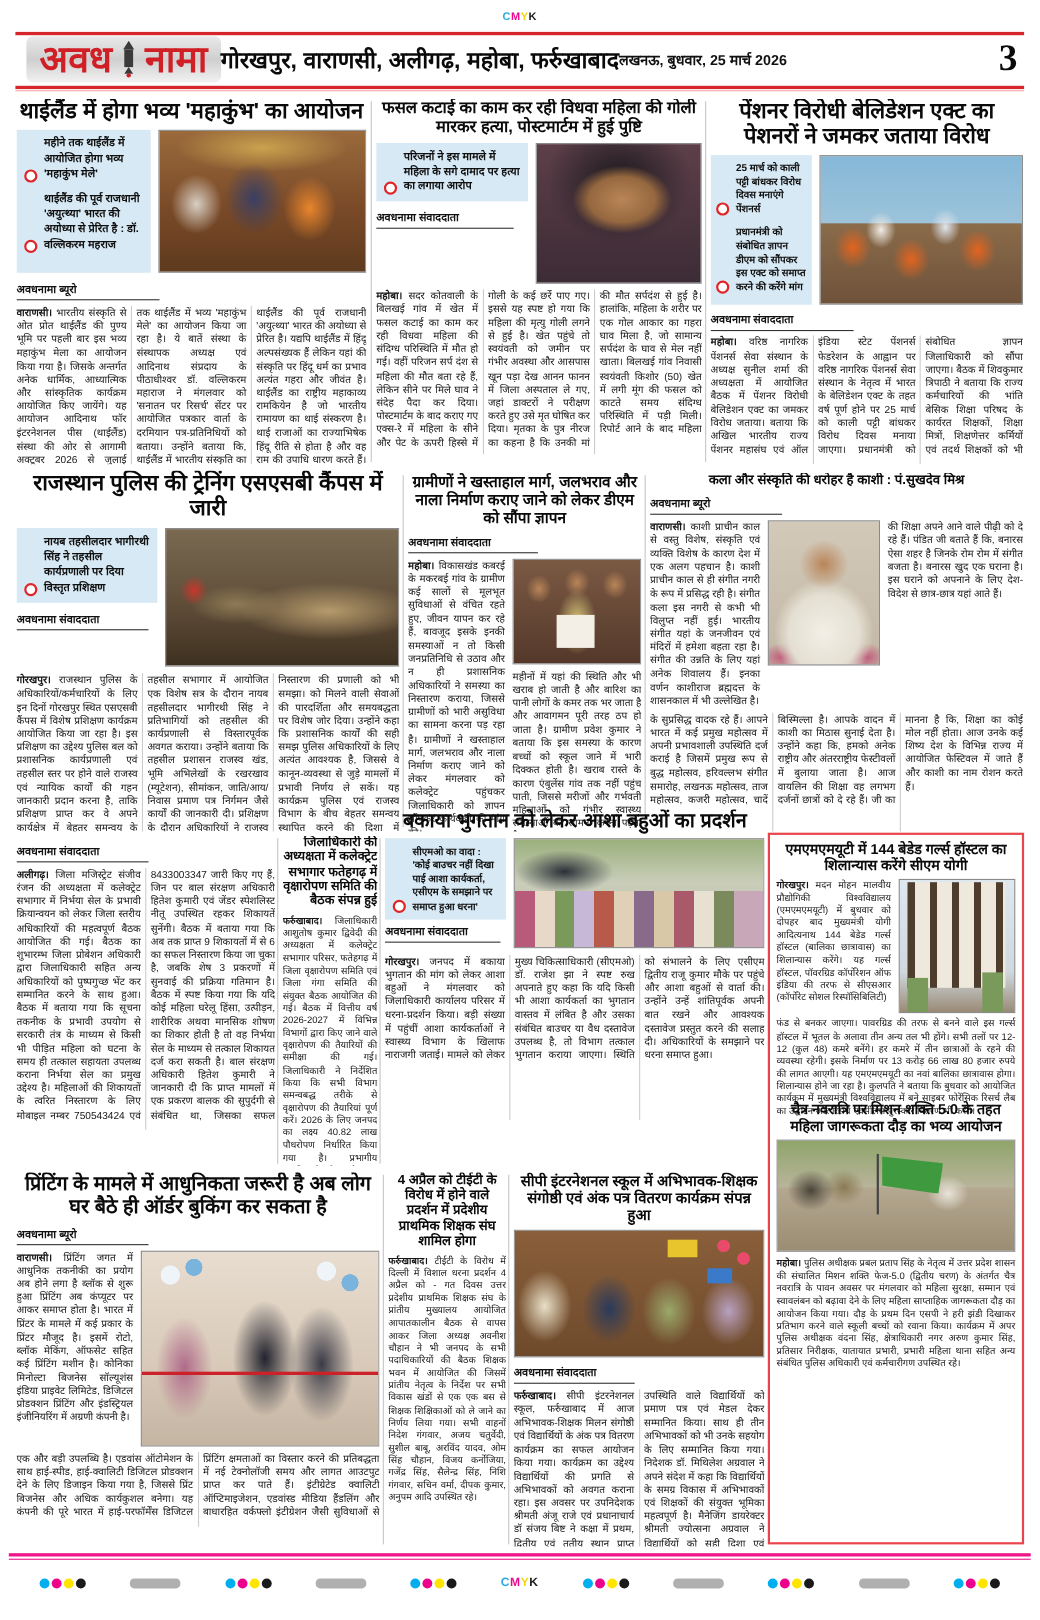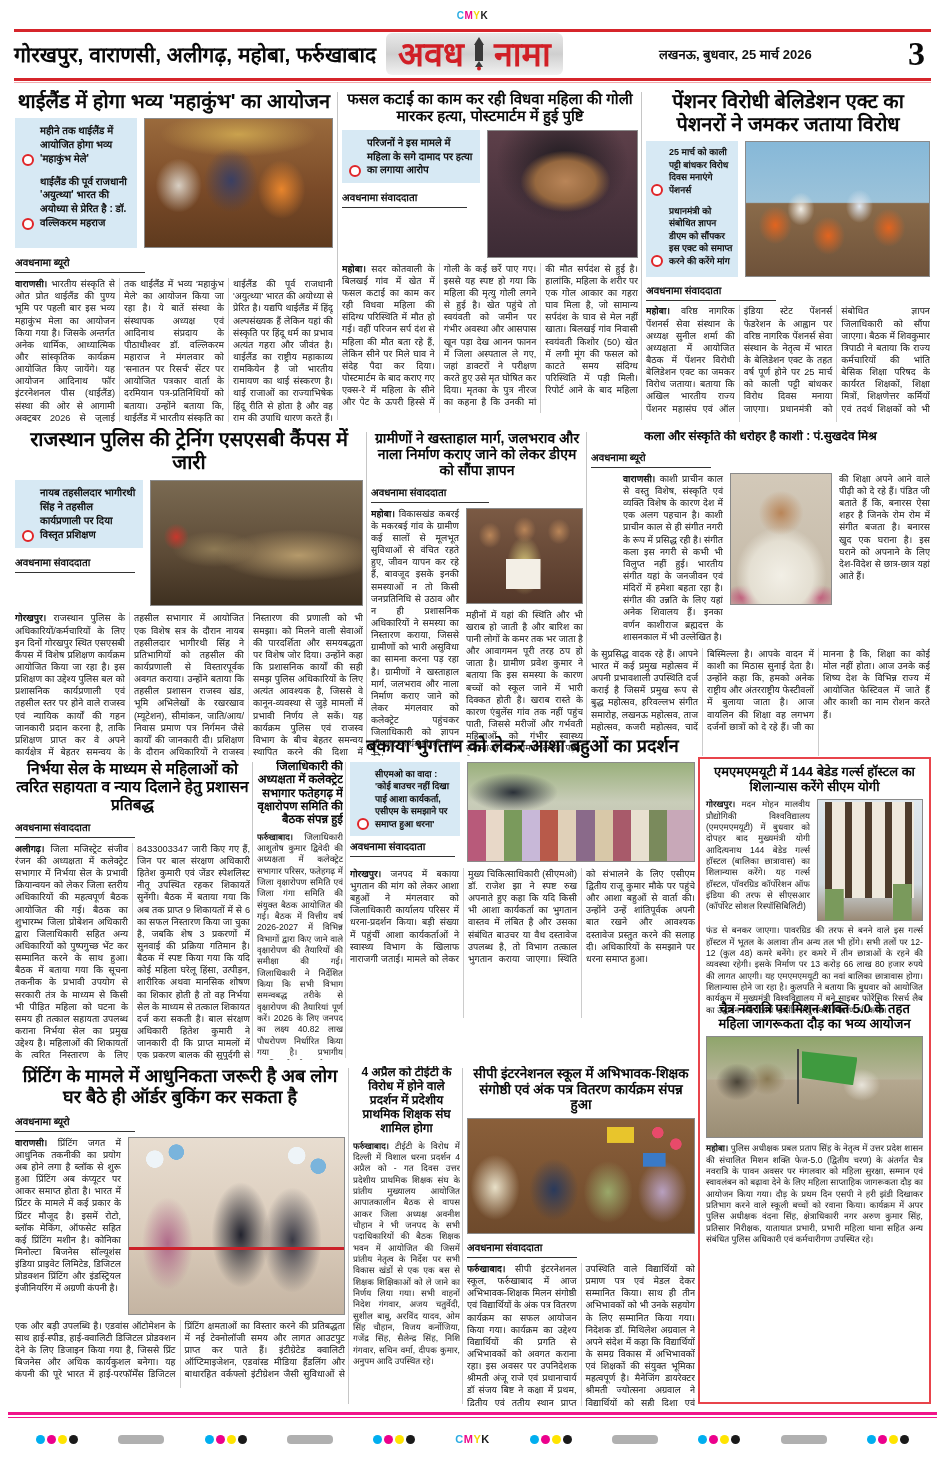--- a/index.html
+++ b/index.html
@@ -20,21 +20,21 @@
   .vr{position:absolute;width:1px;background:#c6c6c6;}
   .row{display:flex;gap:7px;}
   
   .rule-red{position:absolute;left:14px;right:14px;height:2.5px;background:#d6252b;}
   .rule-pink{position:absolute;left:14px;right:14px;height:1px;background:#f2a9ad;}
   #masthead{position:absolute;left:14px;right:14px;top:32px;height:44px;display:flex;align-items:center;}
   #cities{font-weight:700;font-size:21px;color:#0a0a0a;white-space:nowrap;}
   #logobox{margin-left:10px;background:linear-gradient(180deg,#e9e9e9,#cfcfcf 50%,#f2f2f2);
            border-radius:6px;padding:2px 12px;display:flex;align-items:center;gap:4px;height:42px;box-sizing:border-box;}
   .logotxt{color:#d11f26;font-weight:800;font-size:34px;line-height:1;}
-  #dateline{flex:1;text-align:center;font-weight:700;font-size:13px;color:#111;}
+  #dateline{flex:1;font-weight:700;font-size:13px;color:#111;}
   #pagenum{font-weight:700;font-size:34px;color:#0a0a0a;font-family:"Liberation Serif","DejaVu Serif",serif;padding-right:6px;}
   .cmyk-lbl{font-weight:700;font-size:10px;letter-spacing:0.5px;}
   .cc{color:#29abe2}.cm{color:#ec098c}.cy{color:#f2d70c}.ck{color:#1a1a1a}
   
   .photo-a{background:
     radial-gradient(ellipse 20% 34% at 18% 52%,#d8cfc3 0%,rgba(0,0,0,0) 62%),
     radial-gradient(ellipse 22% 38% at 46% 48%,#3a3f63 0%,rgba(0,0,0,0) 66%),
     radial-gradient(ellipse 20% 36% at 73% 55%,#e8852c 0%,rgba(0,0,0,0) 64%),
     radial-gradient(ellipse 60% 25% at 50% 12%,#caa24e 0%,rgba(0,0,0,0) 70%),
     linear-gradient(180deg,#9a6a3c 0%,#7a4a28 55%,#5e3a1e 100%);}
@@ -121,31 +121,31 @@
 <body>
 
 <div id="sheet">
 
   <div style="position:absolute;left:0;right:0;top:5px;text-align:center;">
     <span class="cmyk-lbl"><span class="cc">C</span><span class="cm">M</span><span class="cy">Y</span><span class="ck">K</span></span>
   </div>
 
   <div class="rule-red" style="top:29px;"></div>
   <div id="masthead">
-    <div id="cities">गोरखपुर, वाराणसी, अलीगढ़, महोबा, फर्रुखाबाद</div>
     <div id="logobox">
       <span class="logotxt">अवध</span>
       <svg width="22" height="34" viewBox="0 0 22 34" aria-hidden="true">
         <polygon points="11,0 16,8 6,8" fill="#3a3a3a"></polygon>
         <rect x="7" y="8" width="8" height="16" fill="#3a3a3a"></rect>
         <polygon points="11,24 15,30 7,30" fill="#3a3a3a"></polygon>
         <circle cx="11" cy="31.5" r="2" fill="#d11f26"></circle>
       </svg>
       <span class="logotxt">नामा</span>
     </div>
+    <div id="cities">गोरखपुर, वाराणसी, अलीगढ़, महोबा, फर्रुखाबाद</div>
     <div id="dateline">लखनऊ, बुधवार, 25 मार्च 2026</div>
     <div id="pagenum">3</div>
   </div>
   <div class="rule-red" style="top:78px;"></div>
   <div class="rule-pink" style="top:82px;"></div>
 
   <div class="art" style="left:15px;top:90px;width:318px;height:332px;">
     <div class="hl" style="font-size:20px;">थाईलैंड में होगा भव्य 'महाकुंभ' का आयोजन</div>
     <div class="row" style="margin-top:5px;">
       <div class="kbox" style="width:122px;min-height:118px;">
@@ -233,30 +233,29 @@
         <p class="bt">महीनों में यहां की स्थिति और भी खराब हो जाती है और बारिश का पानी लोगों के कमर तक भर जाता है और आवागमन पूरी तरह ठप हो जाता है। ग्रामीण प्रवेश कुमार ने बताया कि इस समस्या के कारण बच्चों को स्कूल जाने में भारी दिक्कत होती है। खराब रास्ते के कारण एंबुलेंस गांव तक नहीं पहुंच पाती, जिससे मरीजों और गर्भवती महिलाओं को गंभीर स्वास्थ्य समस्याओं का सामना करना पड़ता है।</p>
       </div>
     </div>
   </div>
 
   <div class="vr" style="left:586px;top:432px;height:320px;"></div>
 
   <div class="art" style="left:591px;top:430px;width:339px;height:326px;">
     <div class="hl" style="font-size:12px;">कला और संस्कृति की धरोहर है काशी : पं.सुखदेव मिश्र</div>
     <div class="byline" style="width:120px;margin-top:4px;">अवधनामा ब्यूरो</div>
-    <div class="row" style="margin-top:5px;margin-left:32px;">
+    <div class="row" style="margin-top:5px;">
       <p class="bt" style="width:100px;"><b>वाराणसी।</b> <span>काशी प्राचीन काल से वस्तु विशेष, संस्कृति एवं व्यक्ति विशेष के कारण देश में एक अलग पहचान है। काशी प्राचीन काल से ही संगीत नगरी के रूप में प्रसिद्ध रही है। संगीत कला इस नगरी से कभी भी विलुप्त नहीं हुई। भारतीय संगीत यहां के जनजीवन एवं मंदिरों में हमेशा बहता रहा है। संगीत की उन्नति के लिए यहां अनेक शिवालय हैं। इनका वर्णन काशीराज ब्रह्मदत्त के शासनकाल में भी उल्लेखित है।</span></p>
       <div class="ph photo-f" style="width:102px;height:132px;"></div>
       <p class="bt" style="flex:1;">की शिक्षा अपने आने वाले पीढ़ी को दे रहे हैं। पंडित जी बताते हैं कि, बनारस ऐसा शहर है जिनके रोम रोम में संगीत बजता है। बनारस खुद एक घराना है। इस घराने को अपनाने के लिए देश-विदेश से छात्र-छात्र यहां आते हैं।</p>
     </div>
     <p class="bt c3" style="margin-top:5px;height:118px;">के सुप्रसिद्ध वादक रहे हैं। आपने भारत में कई प्रमुख महोत्सव में अपनी प्रभावशाली उपस्थिति दर्ज कराई है जिसमें प्रमुख रूप से बुद्ध महोत्सव, हरिवल्लभ संगीत समारोह, लखनऊ महोत्सव, ताज महोत्सव, कजरी महोत्सव, चादें बिस्मिल्ला है। आपके वादन में काशी का मिठास सुनाई देता है। उन्होंने कहा कि, हमको अनेक राष्ट्रीय और अंतरराष्ट्रीय फेस्टीवलों में बुलाया जाता है। आज वायलिन की शिक्षा वह लगभग दर्जनों छात्रों को दे रहे हैं। जी का मानना है कि, शिक्षा का कोई मोल नहीं होता। आज उनके कई शिष्य देश के विभिन्न राज्य में आयोजित फेस्टिवल में जाते हैं और काशी का नाम रोशन करते हैं।</p>
   </div>
 
   <div class="art" style="left:15px;top:760px;width:235px;height:300px;">
-    <div class="hl" style="font-size:15.5px;">निर्भया सेल के माध्यम से महिलाओं को त्वरित सहायता व न्याय दिलाने हेतु प्रशासन प्रतिबद्ध</div>
     <div class="byline" style="width:120px;margin-top:4px;">अवधनामा संवाददाता</div>
     <p class="bt c2" style="margin-top:5px;height:238px;"><b>अलीगढ़।</b> <span>जिला मजिस्ट्रेट संजीव रंजन की अध्यक्षता में कलेक्ट्रेट सभागार में निर्भया सेल के प्रभावी क्रियान्वयन को लेकर जिला स्तरीय अधिकारियों की महत्वपूर्ण बैठक आयोजित की गई। बैठक का शुभारम्भ जिला प्रोबेशन अधिकारी द्वारा जिलाधिकारी सहित अन्य अधिकारियों को पुष्पगुच्छ भेंट कर सम्मानित करने के साथ हुआ। बैठक में बताया गया कि सूचना तकनीक के प्रभावी उपयोग से सरकारी तंत्र के माध्यम से किसी भी पीड़ित महिला को घटना के समय ही तत्काल सहायता उपलब्ध कराना निर्भया सेल का प्रमुख उद्देश्य है। महिलाओं की शिकायतों के त्वरित निस्तारण के लिए मोबाइल नम्बर 750543424 एवं 8433003347 जारी किए गए हैं, जिन पर बाल संरक्षण अधिकारी हितेश कुमारी एवं जेंडर स्पेशलिस्ट नीतू उपस्थित रहकर शिकायतें सुनेंगी। बैठक में बताया गया कि अब तक प्राप्त 9 शिकायतों में से 6 का सफल निस्तारण किया जा चुका है, जबकि शेष 3 प्रकरणों में सुनवाई की प्रक्रिया गतिमान है। बैठक में स्पष्ट किया गया कि यदि कोई महिला घरेलू हिंसा, उत्पीड़न, शारीरिक अथवा मानसिक शोषण का शिकार होती है तो वह निर्भया सेल के माध्यम से तत्काल शिकायत दर्ज करा सकती है। बाल संरक्षण अधिकारी हितेश कुमारी ने जानकारी दी कि प्राप्त मामलों में एक प्रकरण बालक की सुपुर्दगी से संबंधित था, जिसका सफल समाधान कराया गया। जिला प्रोबेशन अधिकारी ने बताया कि पीड़ित महिलाएं शासन द्वारा संचालित टोल फ्री हेल्पलाइन नम्बर 1090 एवं 181 पर भी शिकायत दर्ज करा सकती हैं। महिला थाना प्रभारी ने बताया कि कई परिवार मामलों को पुलिस कार्रवाई से बचाकर सुलझाना चाहते हैं, ऐसे में निर्भया सेल उनके लिए सहायक एवं विश्वसनीय मंच सिद्ध होगा।</span></p>
   </div>
 
   <div class="vr" style="left:252px;top:762px;height:296px;"></div>
 
   <div class="art" style="left:257px;top:760px;width:86px;height:300px;">
     <div class="hl" style="font-size:11.5px;text-align:right;">जिलाधिकारी की अध्यक्षता में कलेक्ट्रेट सभागार फतेहगढ़ में वृक्षारोपण समिति की बैठक संपन्न हुई</div>
     <p class="bt" style="margin-top:5px;font-size:8.6px;"><b>फर्रुखाबाद।</b> <span>जिलाधिकारी आशुतोष कुमार द्विवेदी की अध्यक्षता में कलेक्ट्रेट सभागार परिसर, फतेहगढ़ में जिला वृक्षारोपण समिति एवं जिला गंगा समिति की संयुक्त बैठक आयोजित की गई। बैठक में वित्तीय वर्ष 2026-2027 में विभिन्न विभागों द्वारा किए जाने वाले वृक्षारोपण की तैयारियों की समीक्षा की गई। जिलाधिकारी ने निर्देशित किया कि सभी विभाग समन्वबद्ध तरीके से वृक्षारोपण की तैयारियां पूर्ण करें। 2026 के लिए जनपद का लक्ष्य 40.82 लाख पौधरोपण निर्धारित किया गया है। प्रभागीय वनाधिकारी (डीएफओ) द्वारा अवगत कराया गया कि वर्ष 2026 के लिए 40 लाख 82 हजार 488 पौधे रोपित करने का लक्ष्य प्राप्त हुआ है तथा सभी विभागों को लक्ष्य आवंटित कर दिया गया है।</span></p>
   </div>

